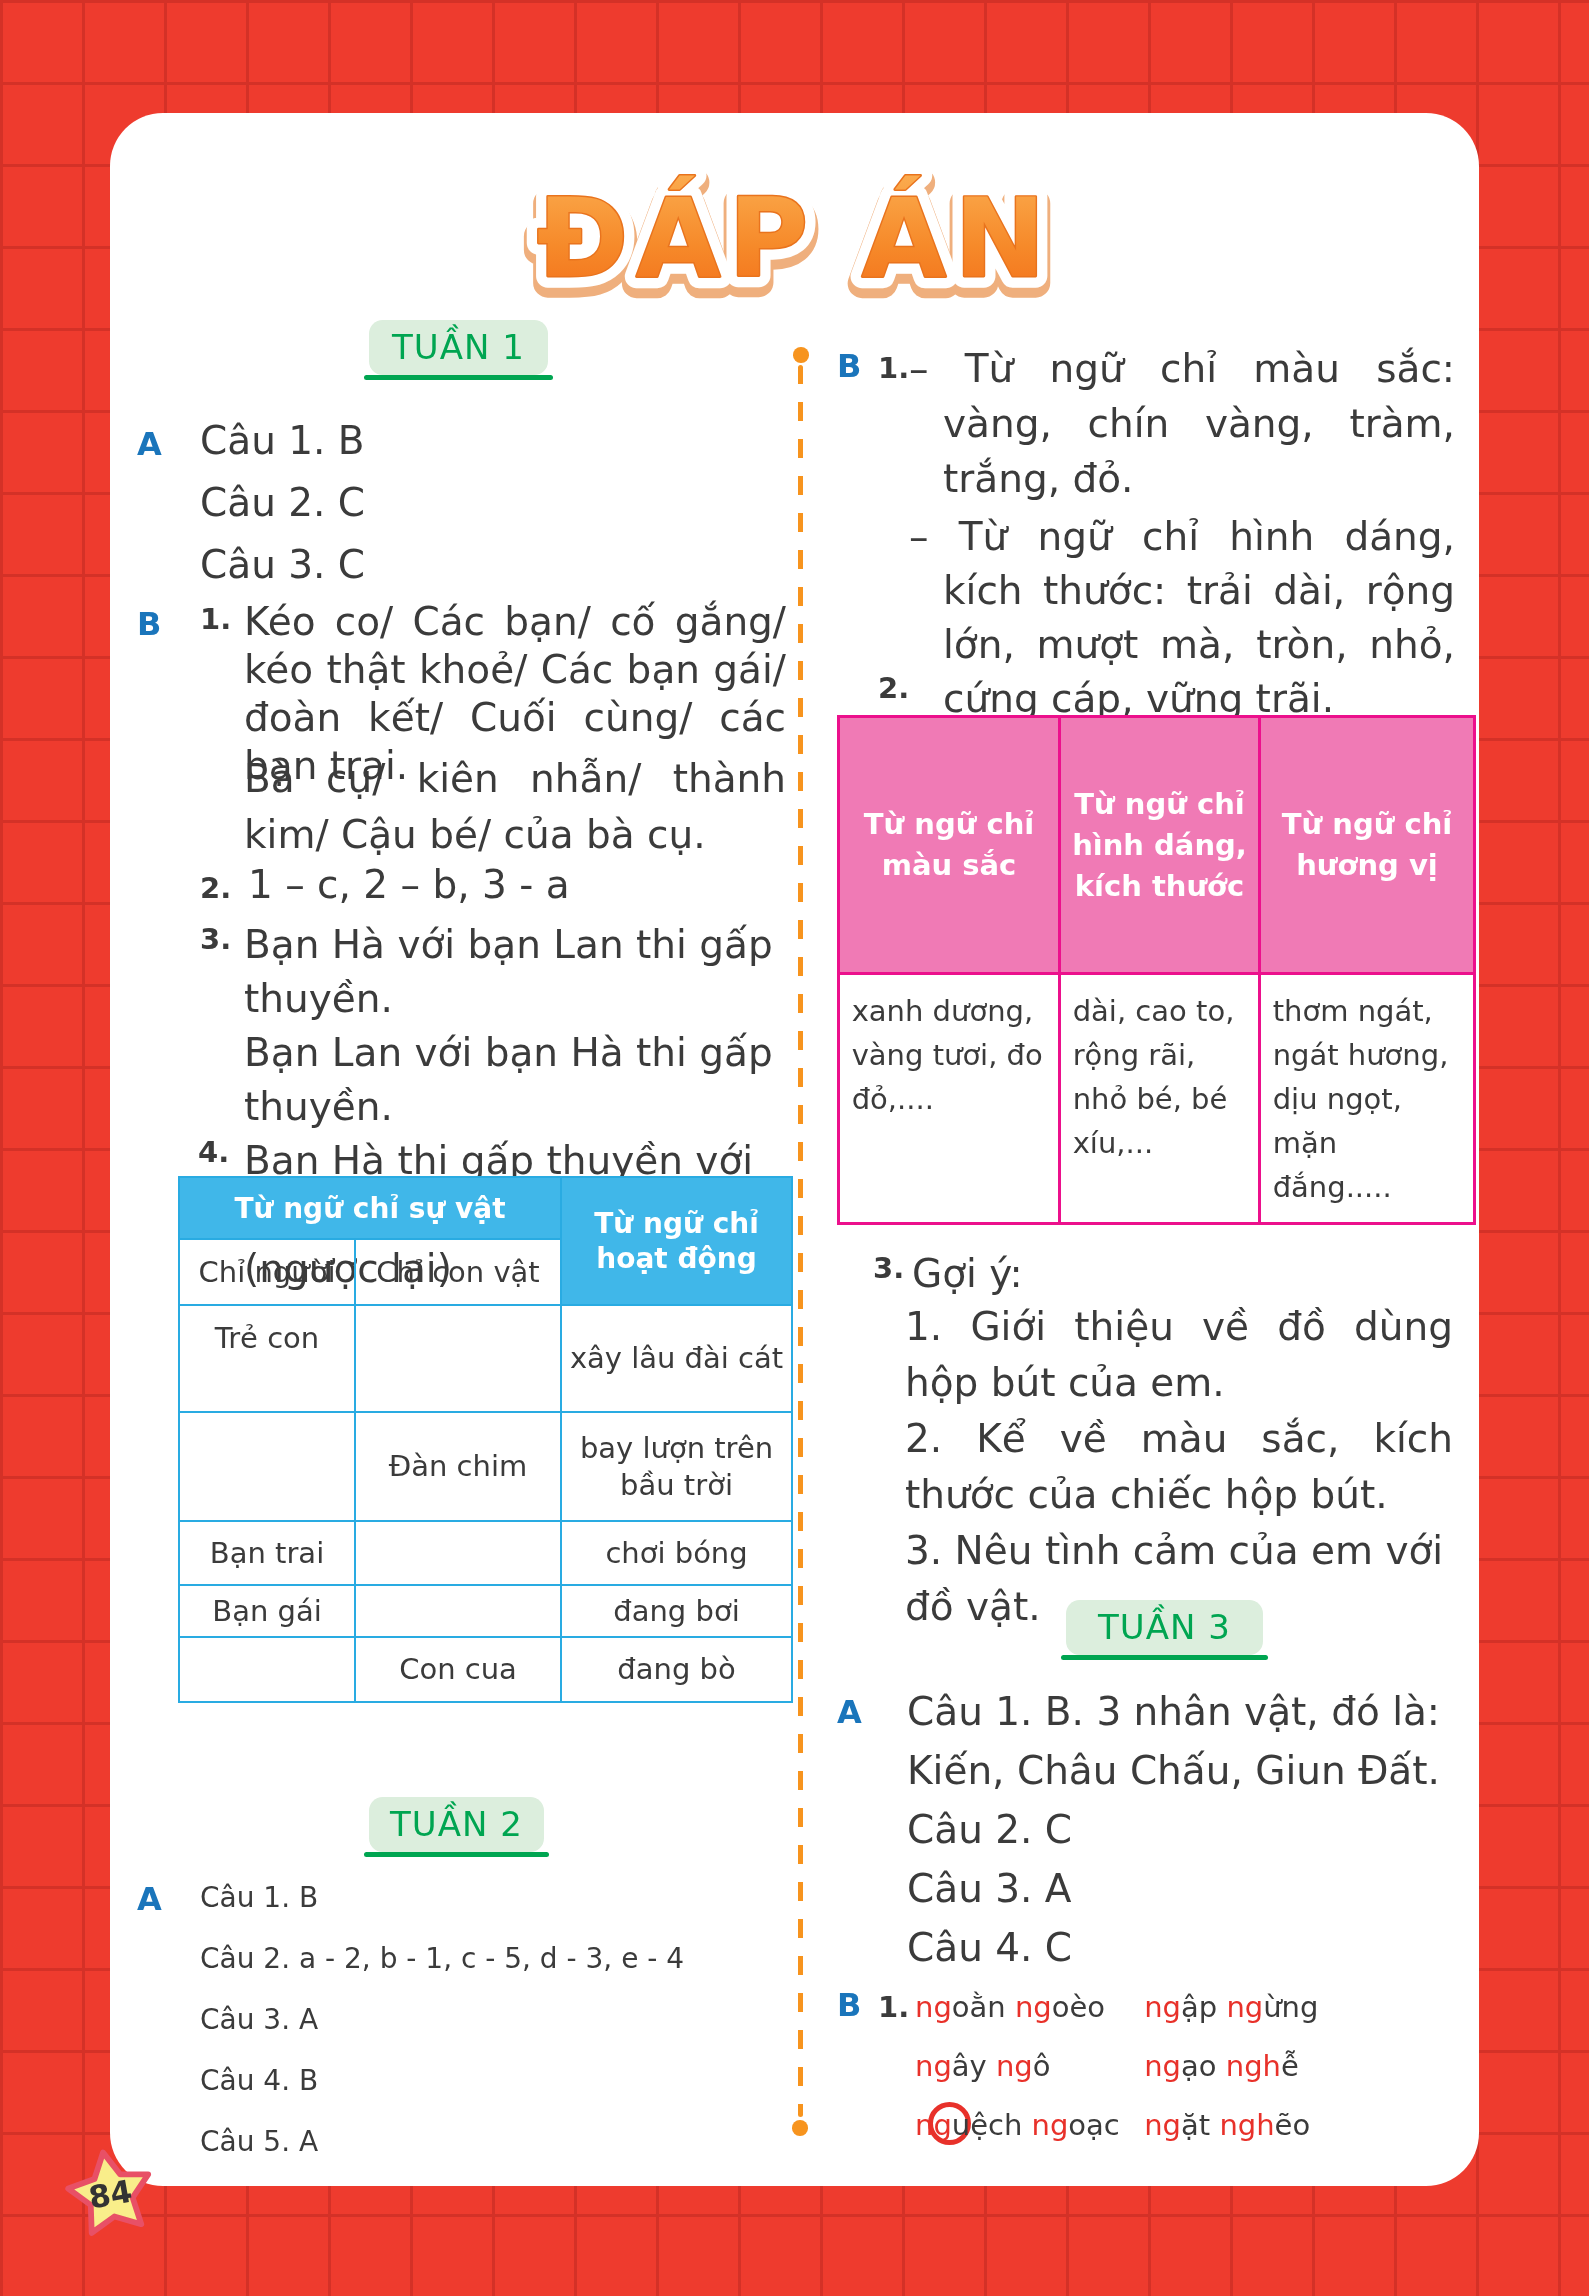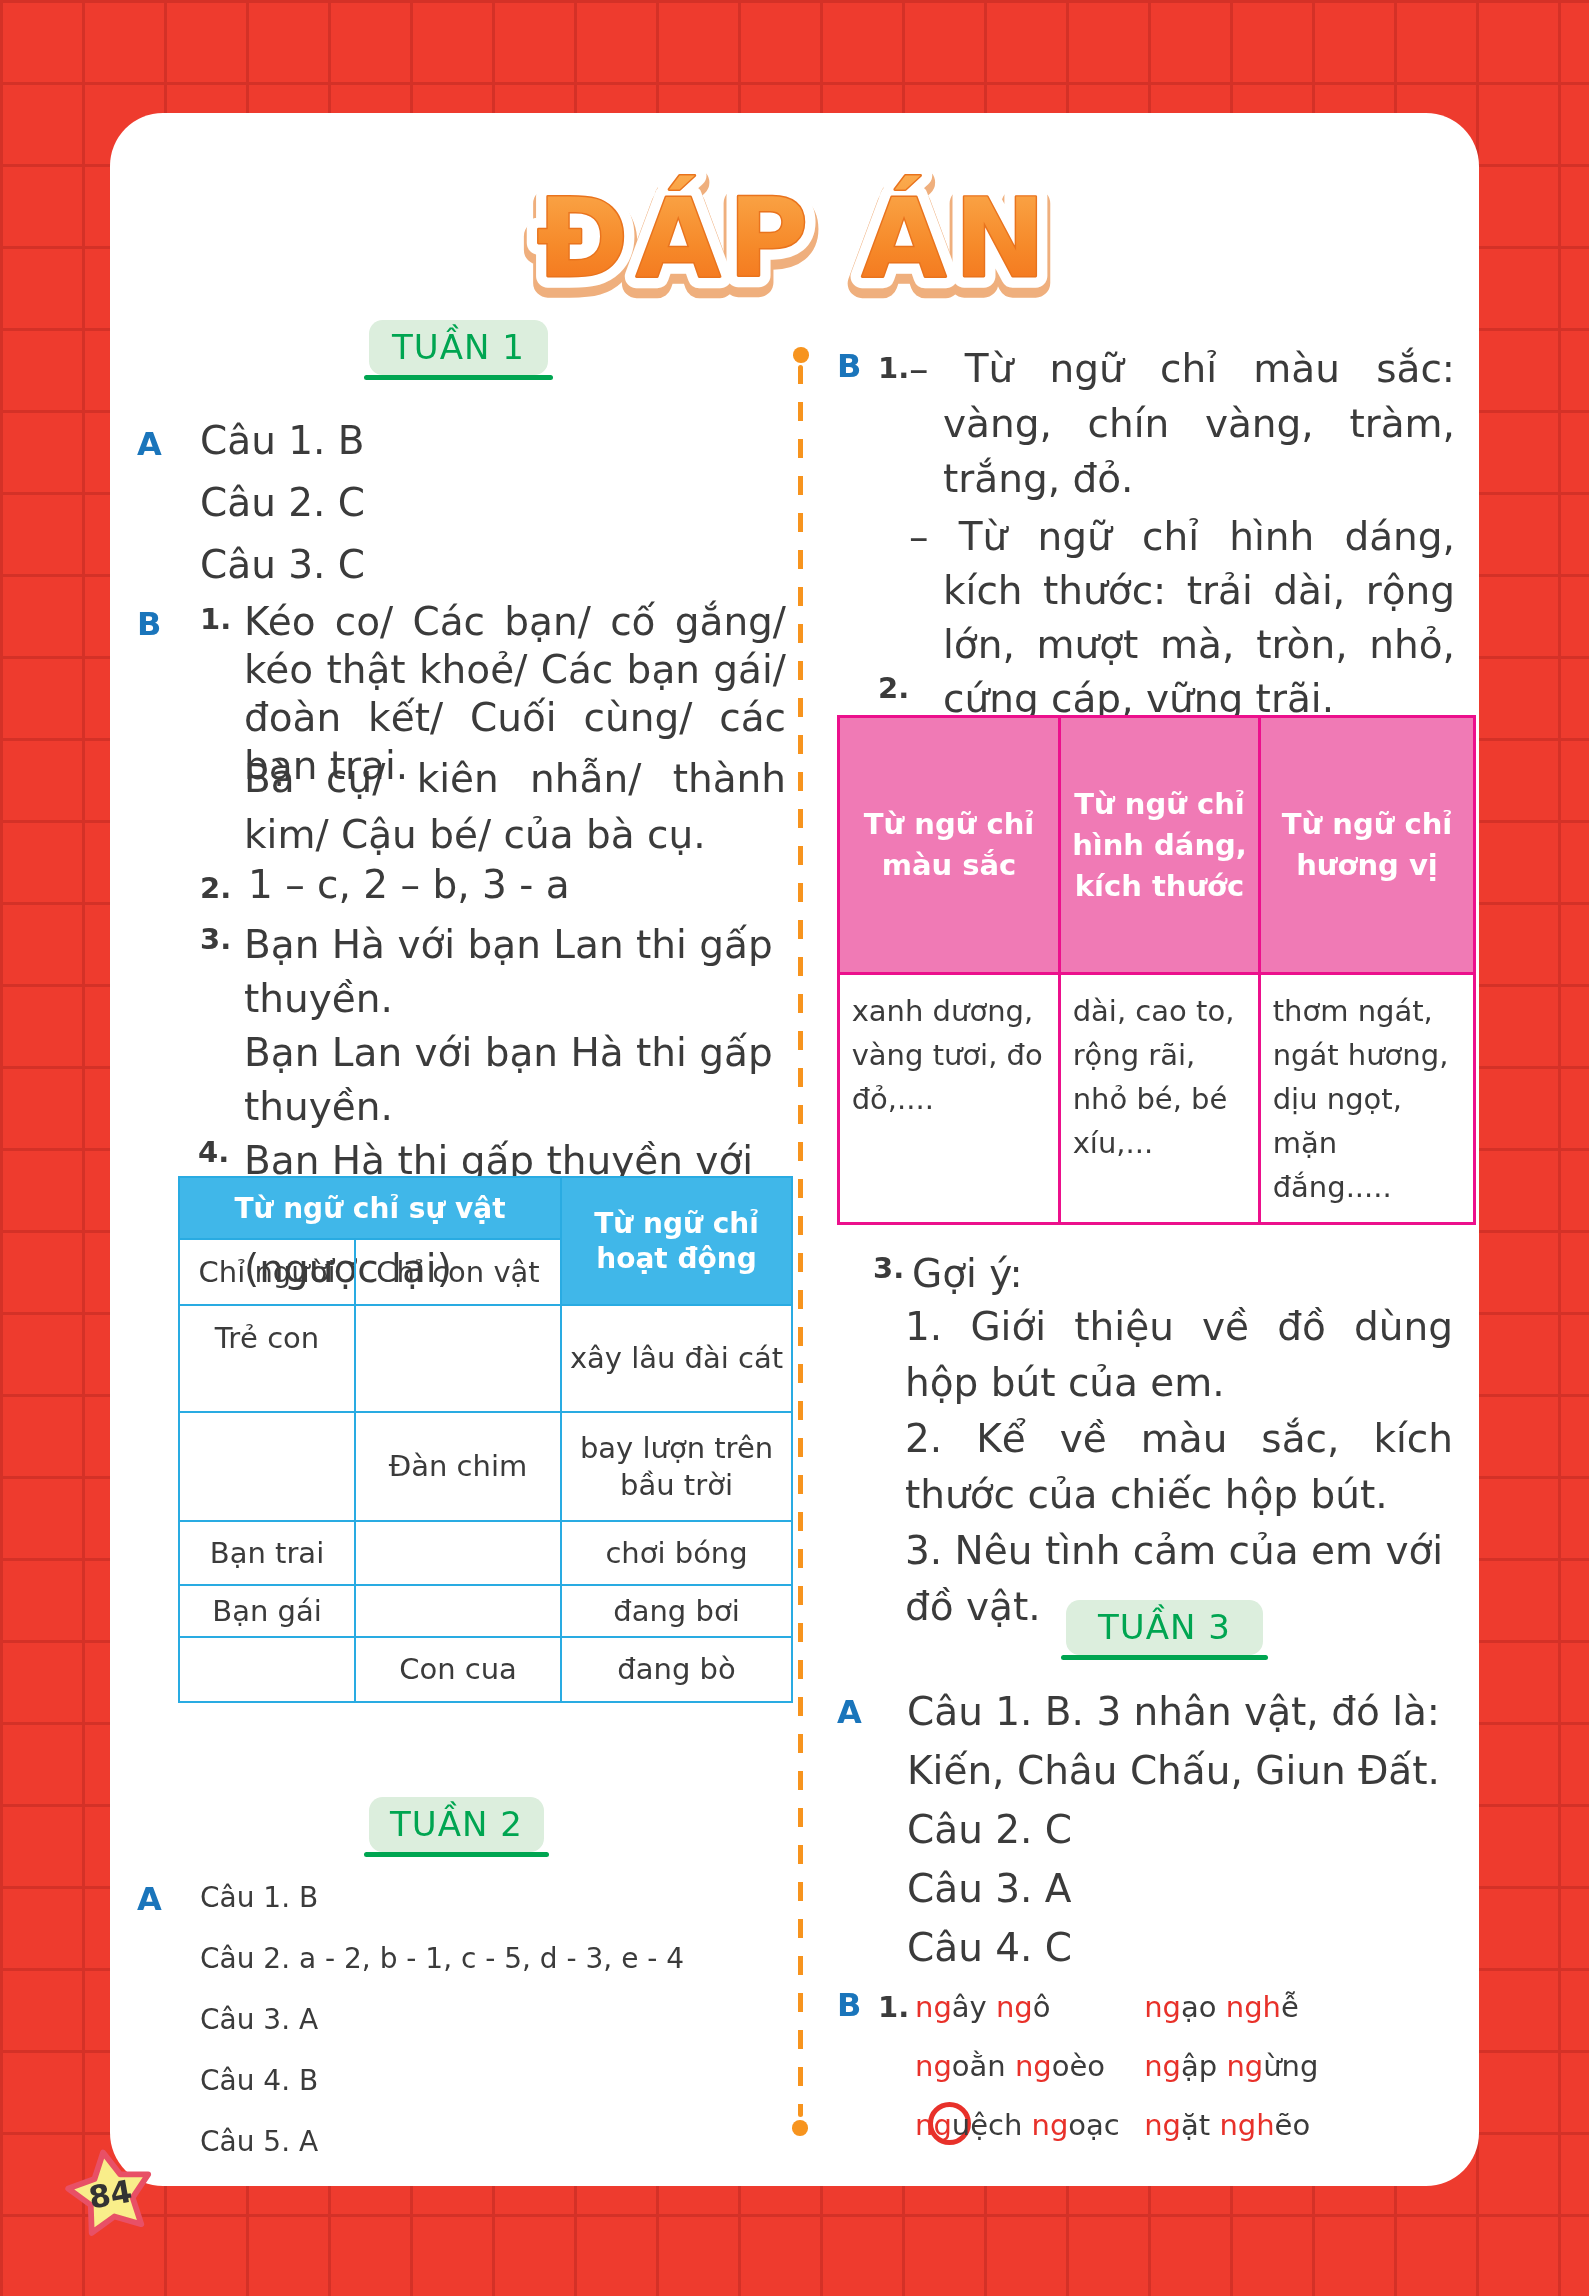--- a/index.html
+++ b/index.html
@@ -245,30 +245,30 @@
     <div style="white-space:normal;">Câu 1. B. 3 nhân vật, đó là: Kiến, Châu Chấu, Giun Đất.</div>
     <div>Câu 2. C</div>
     <div>Câu 3. A</div>
     <div>Câu 4. C</div>
   </div>
 
   <div class="marker" style="left:837px;top:1986px;">B</div>
   <div class="numabs" style="left:878px;top:1990px;">1.</div>
   <div class="abs" style="left:915px;top:1978px;">
     <div class="w-row">
+      <span class="w-cell"><span class="red">ng</span><span>oằn</span>
+        <span class="red">ng</span><span>oèo</span></span>
+      <span><span class="red">ng</span><span>ập</span>
+        <span class="red">ng</span><span>ừng</span></span>
+    </div>
+    <div class="w-row">
       <span class="w-cell"><span class="red">ng</span><span>ây</span>
         <span class="red">ng</span><span>ô</span></span>
       <span><span class="red">ng</span><span>ạo</span>
         <span class="red">ngh</span><span>ễ</span></span>
-    </div>
-    <div class="w-row">
-      <span class="w-cell"><span class="red">ng</span><span>oằn</span>
-        <span class="red">ng</span><span>oèo</span></span>
-      <span><span class="red">ng</span><span>ập</span>
-        <span class="red">ng</span><span>ừng</span></span>
     </div>
     <div class="w-row">
       <span class="w-cell"><span class="red">ng</span><span>uệch</span>
         <span class="red">ng</span><span>oạc</span></span>
       <span><span class="red">ng</span><span>ặt</span>
         <span class="red">ngh</span><span>ẽo</span></span>
     </div>
   </div>
 </div>
 

